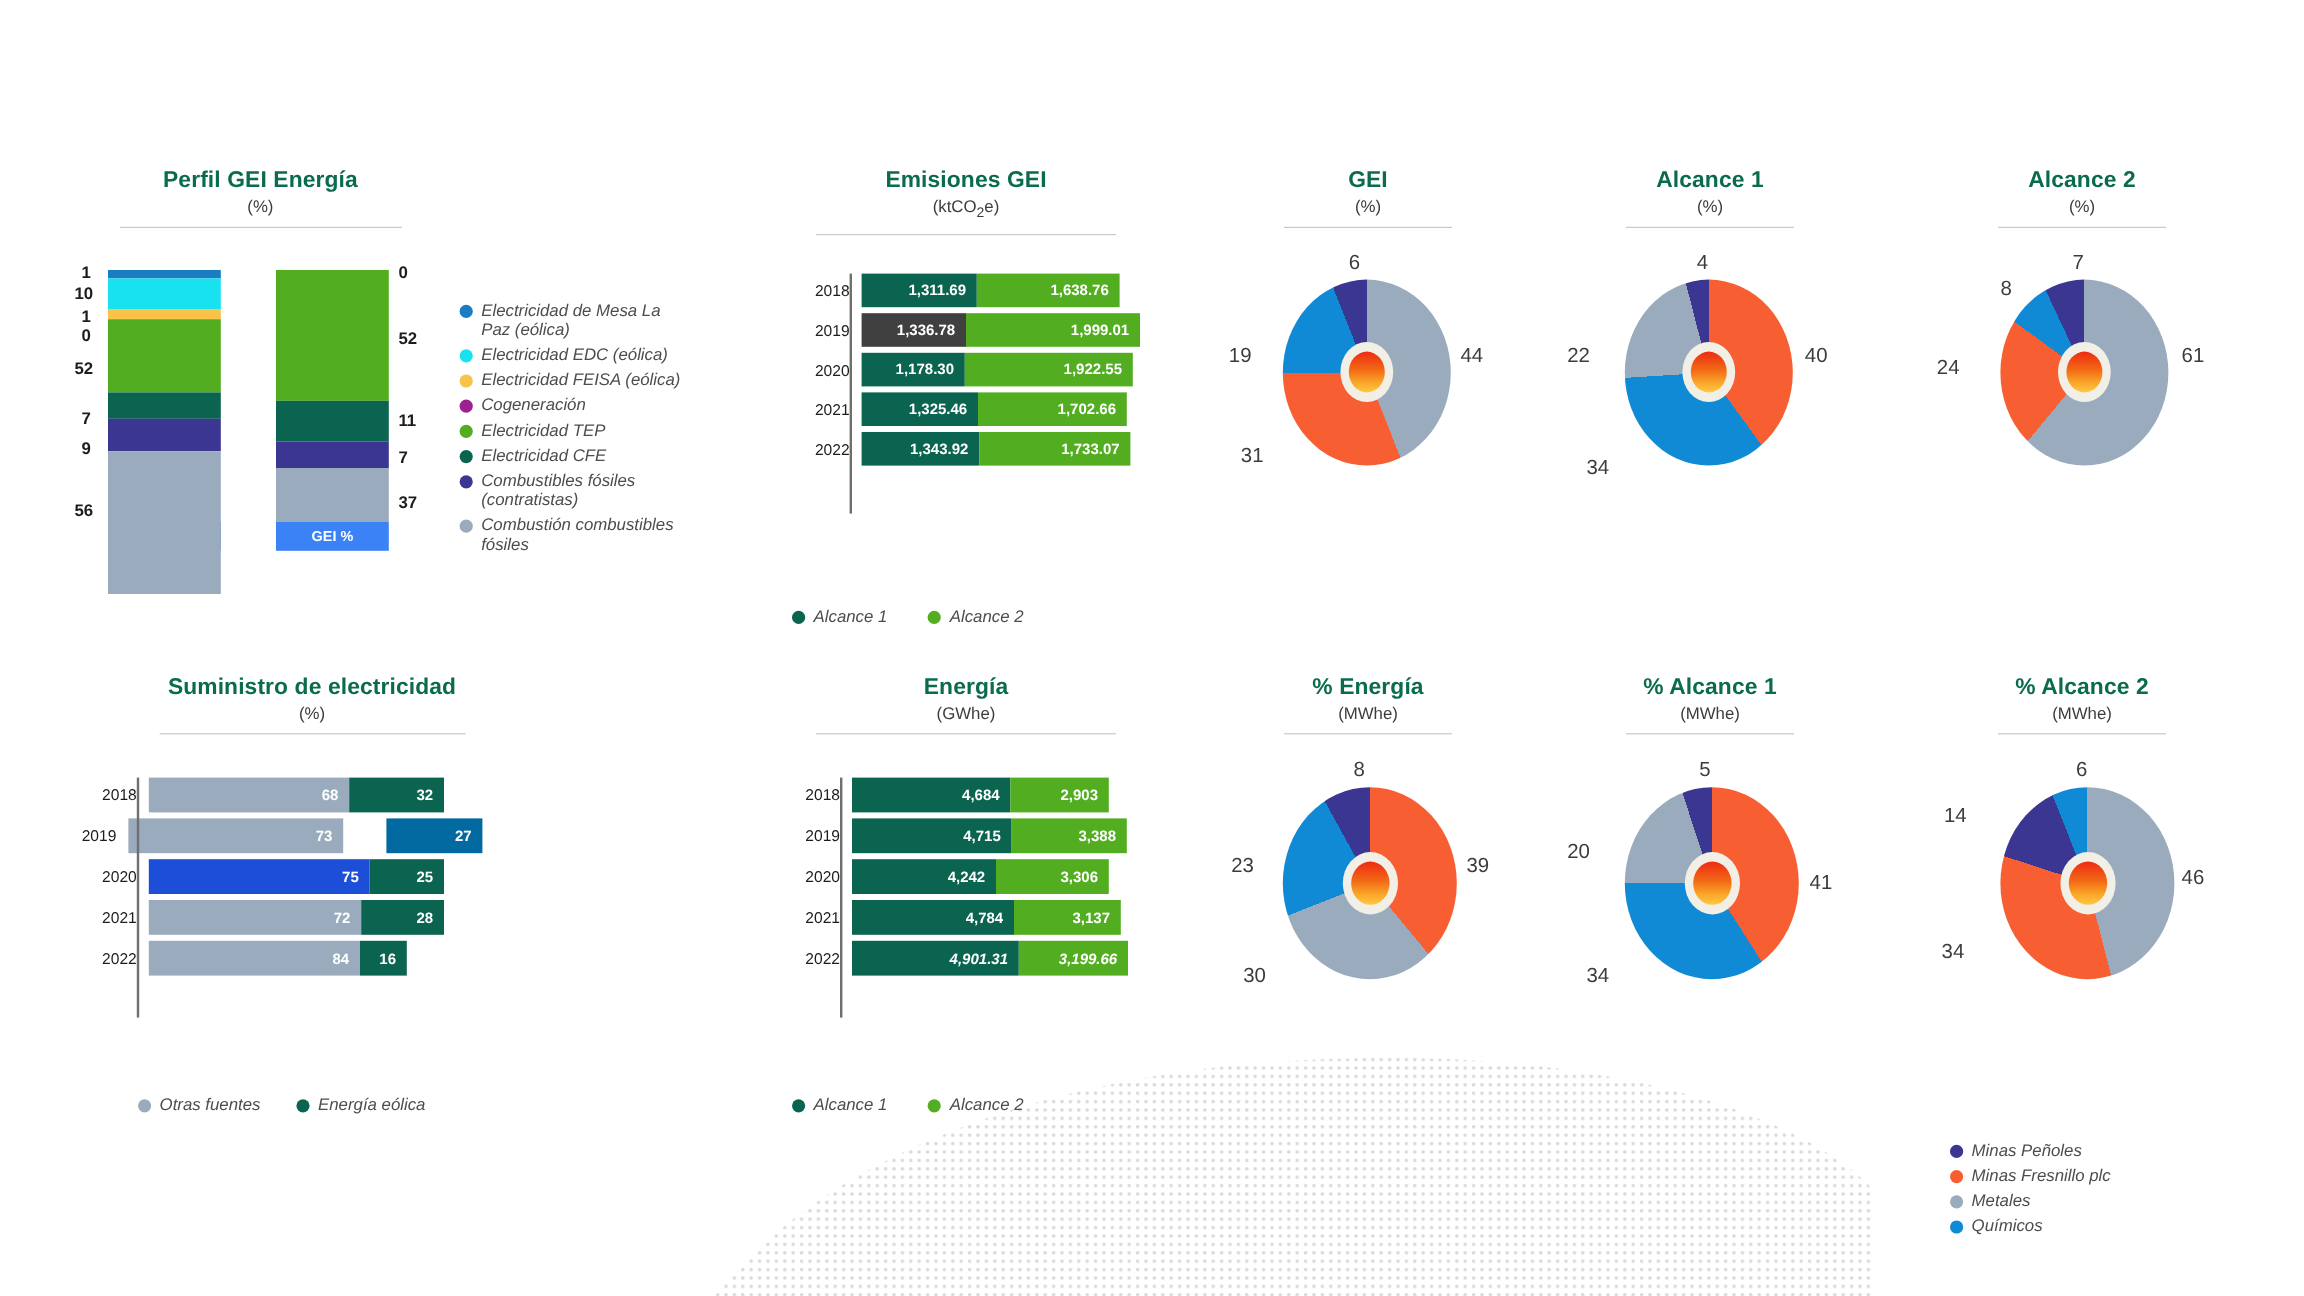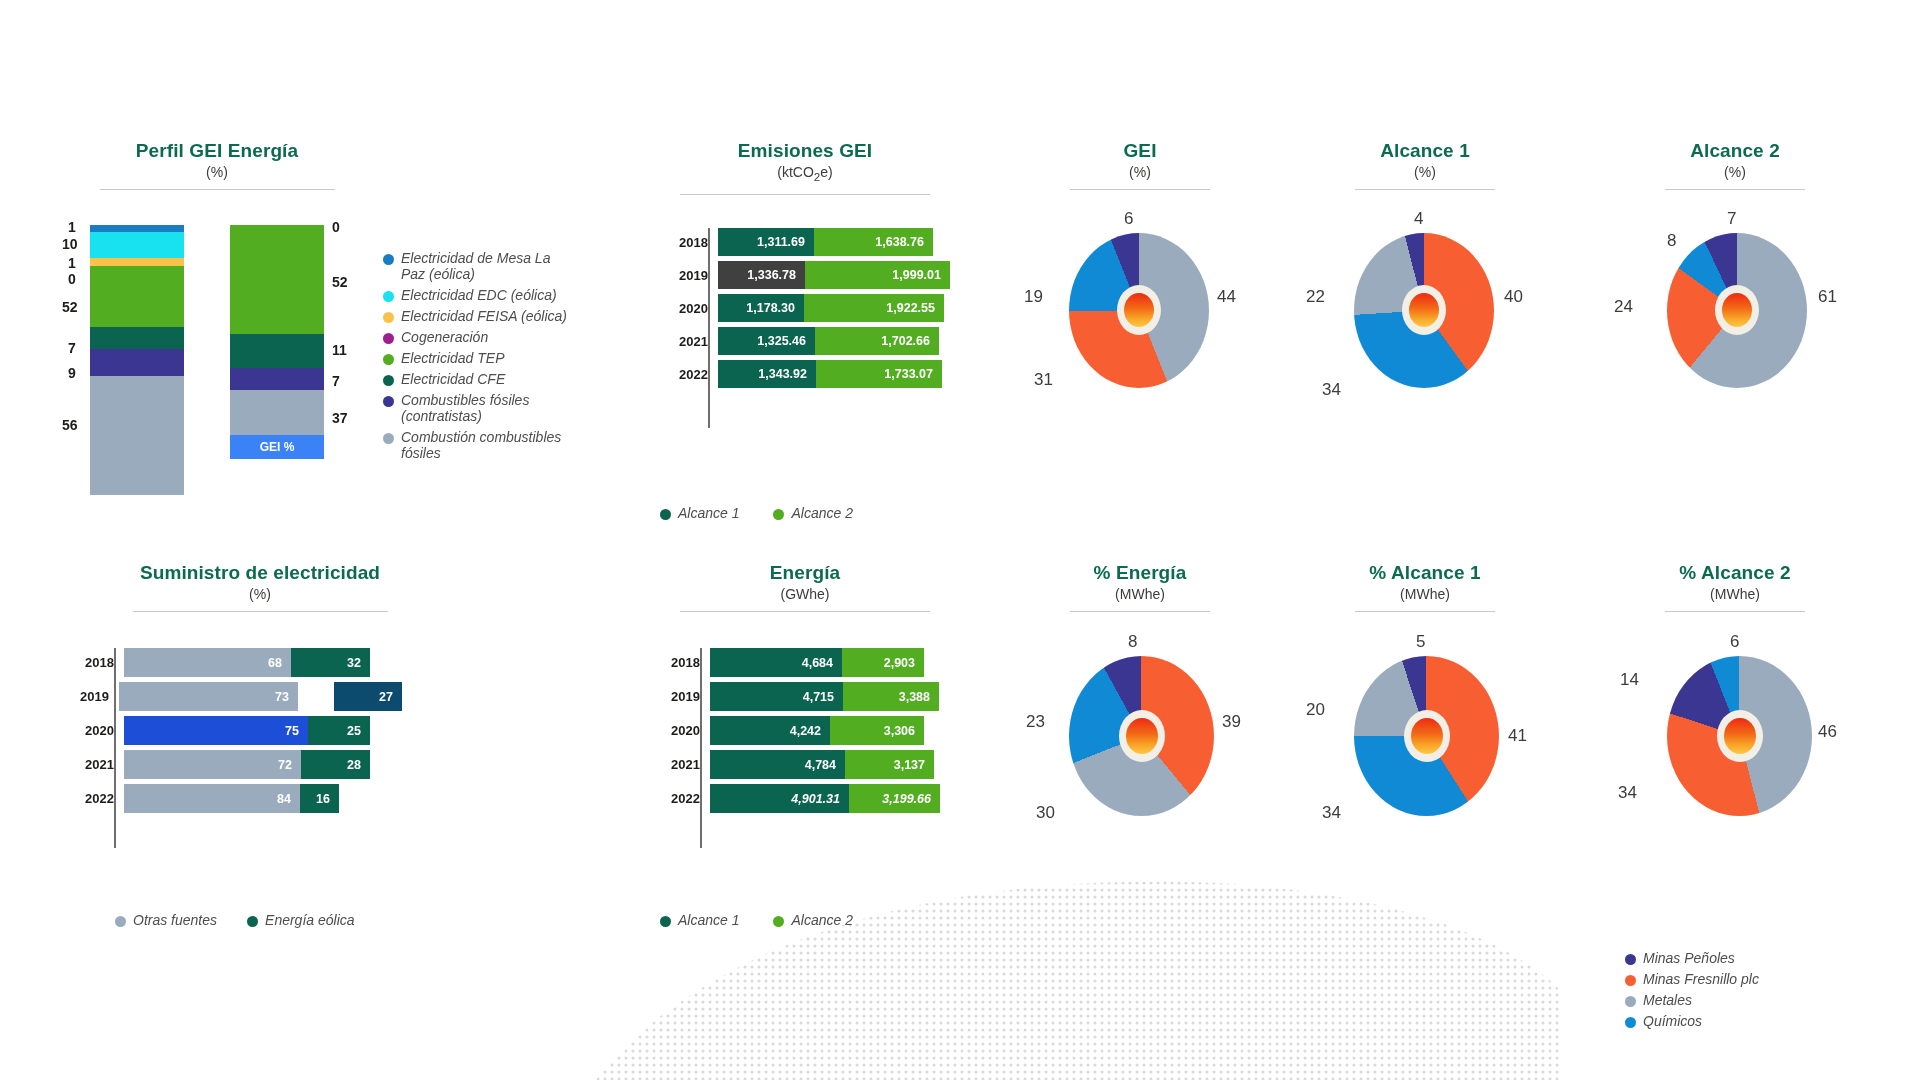--- a/index.html
+++ b/index.html
@@ -42,21 +42,21 @@
   .sidelab{
     position:absolute;font-size:14px;font-weight:bold;color:#1d1d1b;
     white-space:nowrap;
   }
 
   
   .hbar-chart{position:absolute;}
   .hb-axis{position:absolute;left:0;top:0;bottom:0;width:2px;background:#6f6f6f;}
   .hb-row{display:flex;align-items:center;height:28px;margin-bottom:5px;}
   .hb-ylab{
-    width:48px;text-align:right;padding-right:10px;font-size:13px;font-weight:bold;color:#1d1d1b;
+    width:48px;text-align:right;padding-right:10px;font-size:13px;font-weight:normal;color:#1d1d1b;
   }
   .hb-track{display:flex;height:28px;}
   .hb-seg{display:flex;align-items:center;justify-content:flex-end;padding-right:9px;box-sizing:border-box;}
   .hb-val{color:#fff;font-size:12.5px;font-weight:bold;white-space:nowrap;}
 
   
   .donut{position:relative;}
   .donut .pie{border-radius:50%;}
   .donut .ring{
     position:absolute;border-radius:50%;background:#f2efe6;
@@ -319,21 +319,21 @@
         </div>
       </div>
     </div>
 
     <div class="hb-row" style="height:29px;">
       <div class="hb-ylab" style="width:52px;">2019</div>
       <div class="hb-track" style="height:29px;">
         <div class="hb-seg" style="width:179px;background:#9aabbd;">
           <span class="hb-val">73</span>
         </div>
-        <div class="hb-seg" style="width:68px;background:#0c4a6e;margin-left:36px;">
+        <div class="hb-seg" style="width:80px;background:#0369a1;margin-left:36px;">
           <span class="hb-val">27</span>
         </div>
       </div>
     </div>
 
     <div class="hb-row" style="height:29px;">
       <div class="hb-ylab" style="width:52px;">2020</div>
       <div class="hb-track" style="height:29px;">
         <div class="hb-seg" style="width:184px;background:#1d4ed8;">
           <span class="hb-val">75</span>

